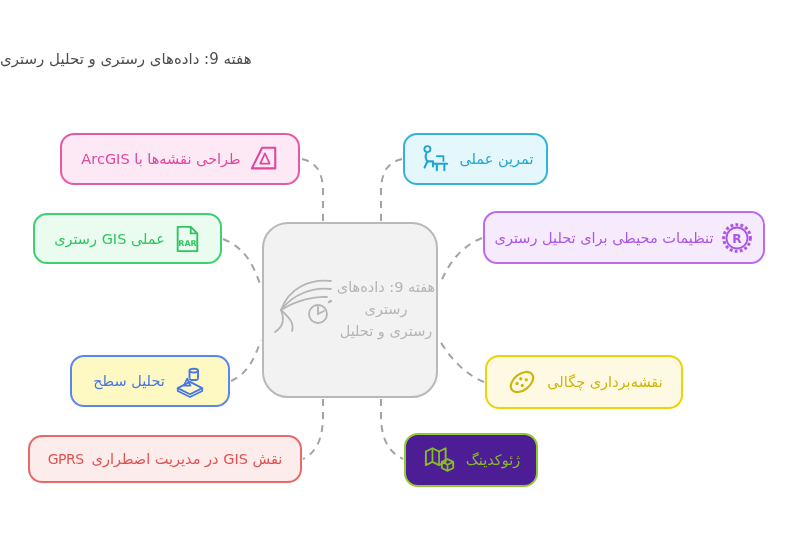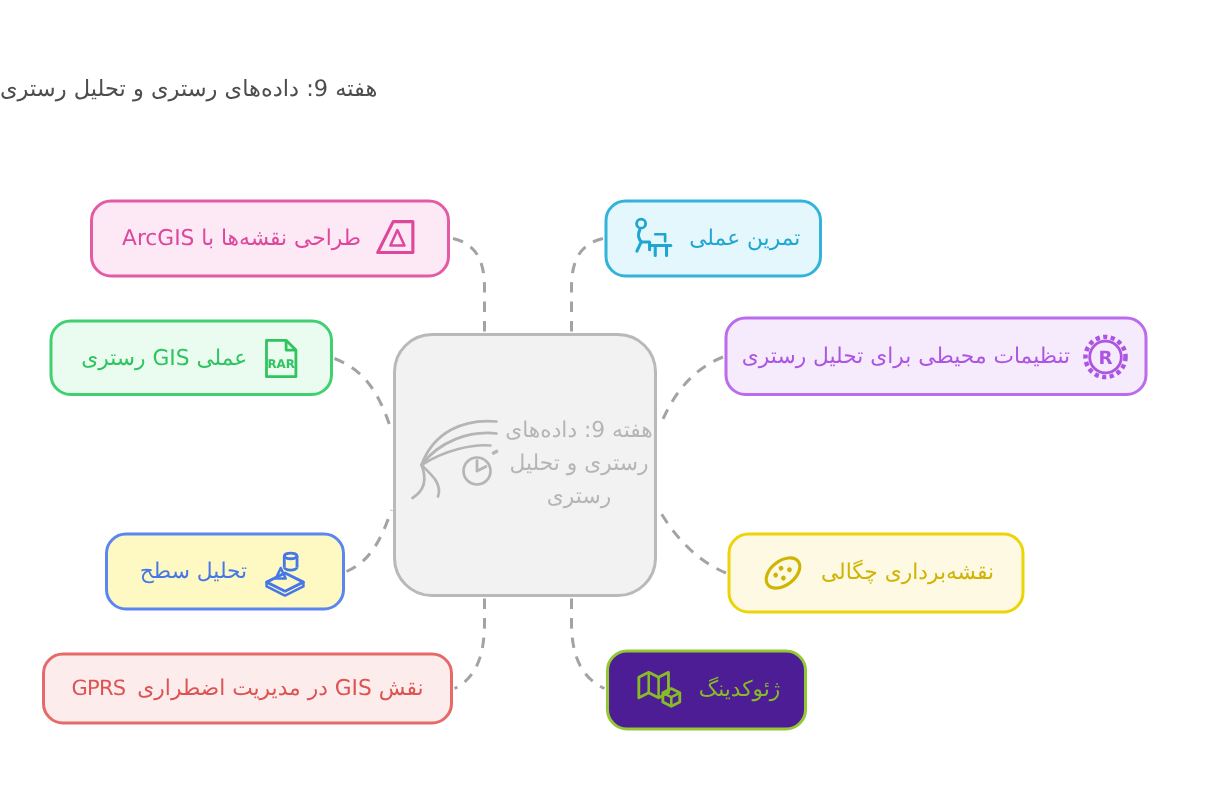--- a/index.html
+++ b/index.html
@@ -68,22 +68,22 @@
         <path d="M16 36 C22 42 30 48 27 57"></path>
         <path d="M16 36 C20 46 18 53 10 58"></path>
         <circle cx="53" cy="40" r="9"></circle>
         <path d="M53 40 L53 33"></path>
         <path d="M53 40 L59 37"></path>
         <path d="M64 28 l2 -1" stroke-width="2.4"></path>
       </svg>
     </div>
     <div class="center-label">
       <span>هفته 9: داده‌های</span>
+      <span>رستری</span>
       <span>رستری و تحلیل</span>
-      <span>رستری</span>
     </div>
   </div>
 
   <div class="node n-arcgis" style="border-color: rgb(228, 91, 164); background-color: rgb(252, 233, 245); color: rgb(222, 71, 156);">
     <span class="icon">
       <svg width="30" height="30" viewBox="0 0 32 32" fill="none" stroke="currentColor" stroke-width="2.2" stroke-linejoin="round">
         <path d="M3 26 L14 4 H28 V26 Z"></path>
         <path d="M12 21 L17 10 L22 21 Z" stroke-width="1.8"></path>
       </svg>
     </span>

